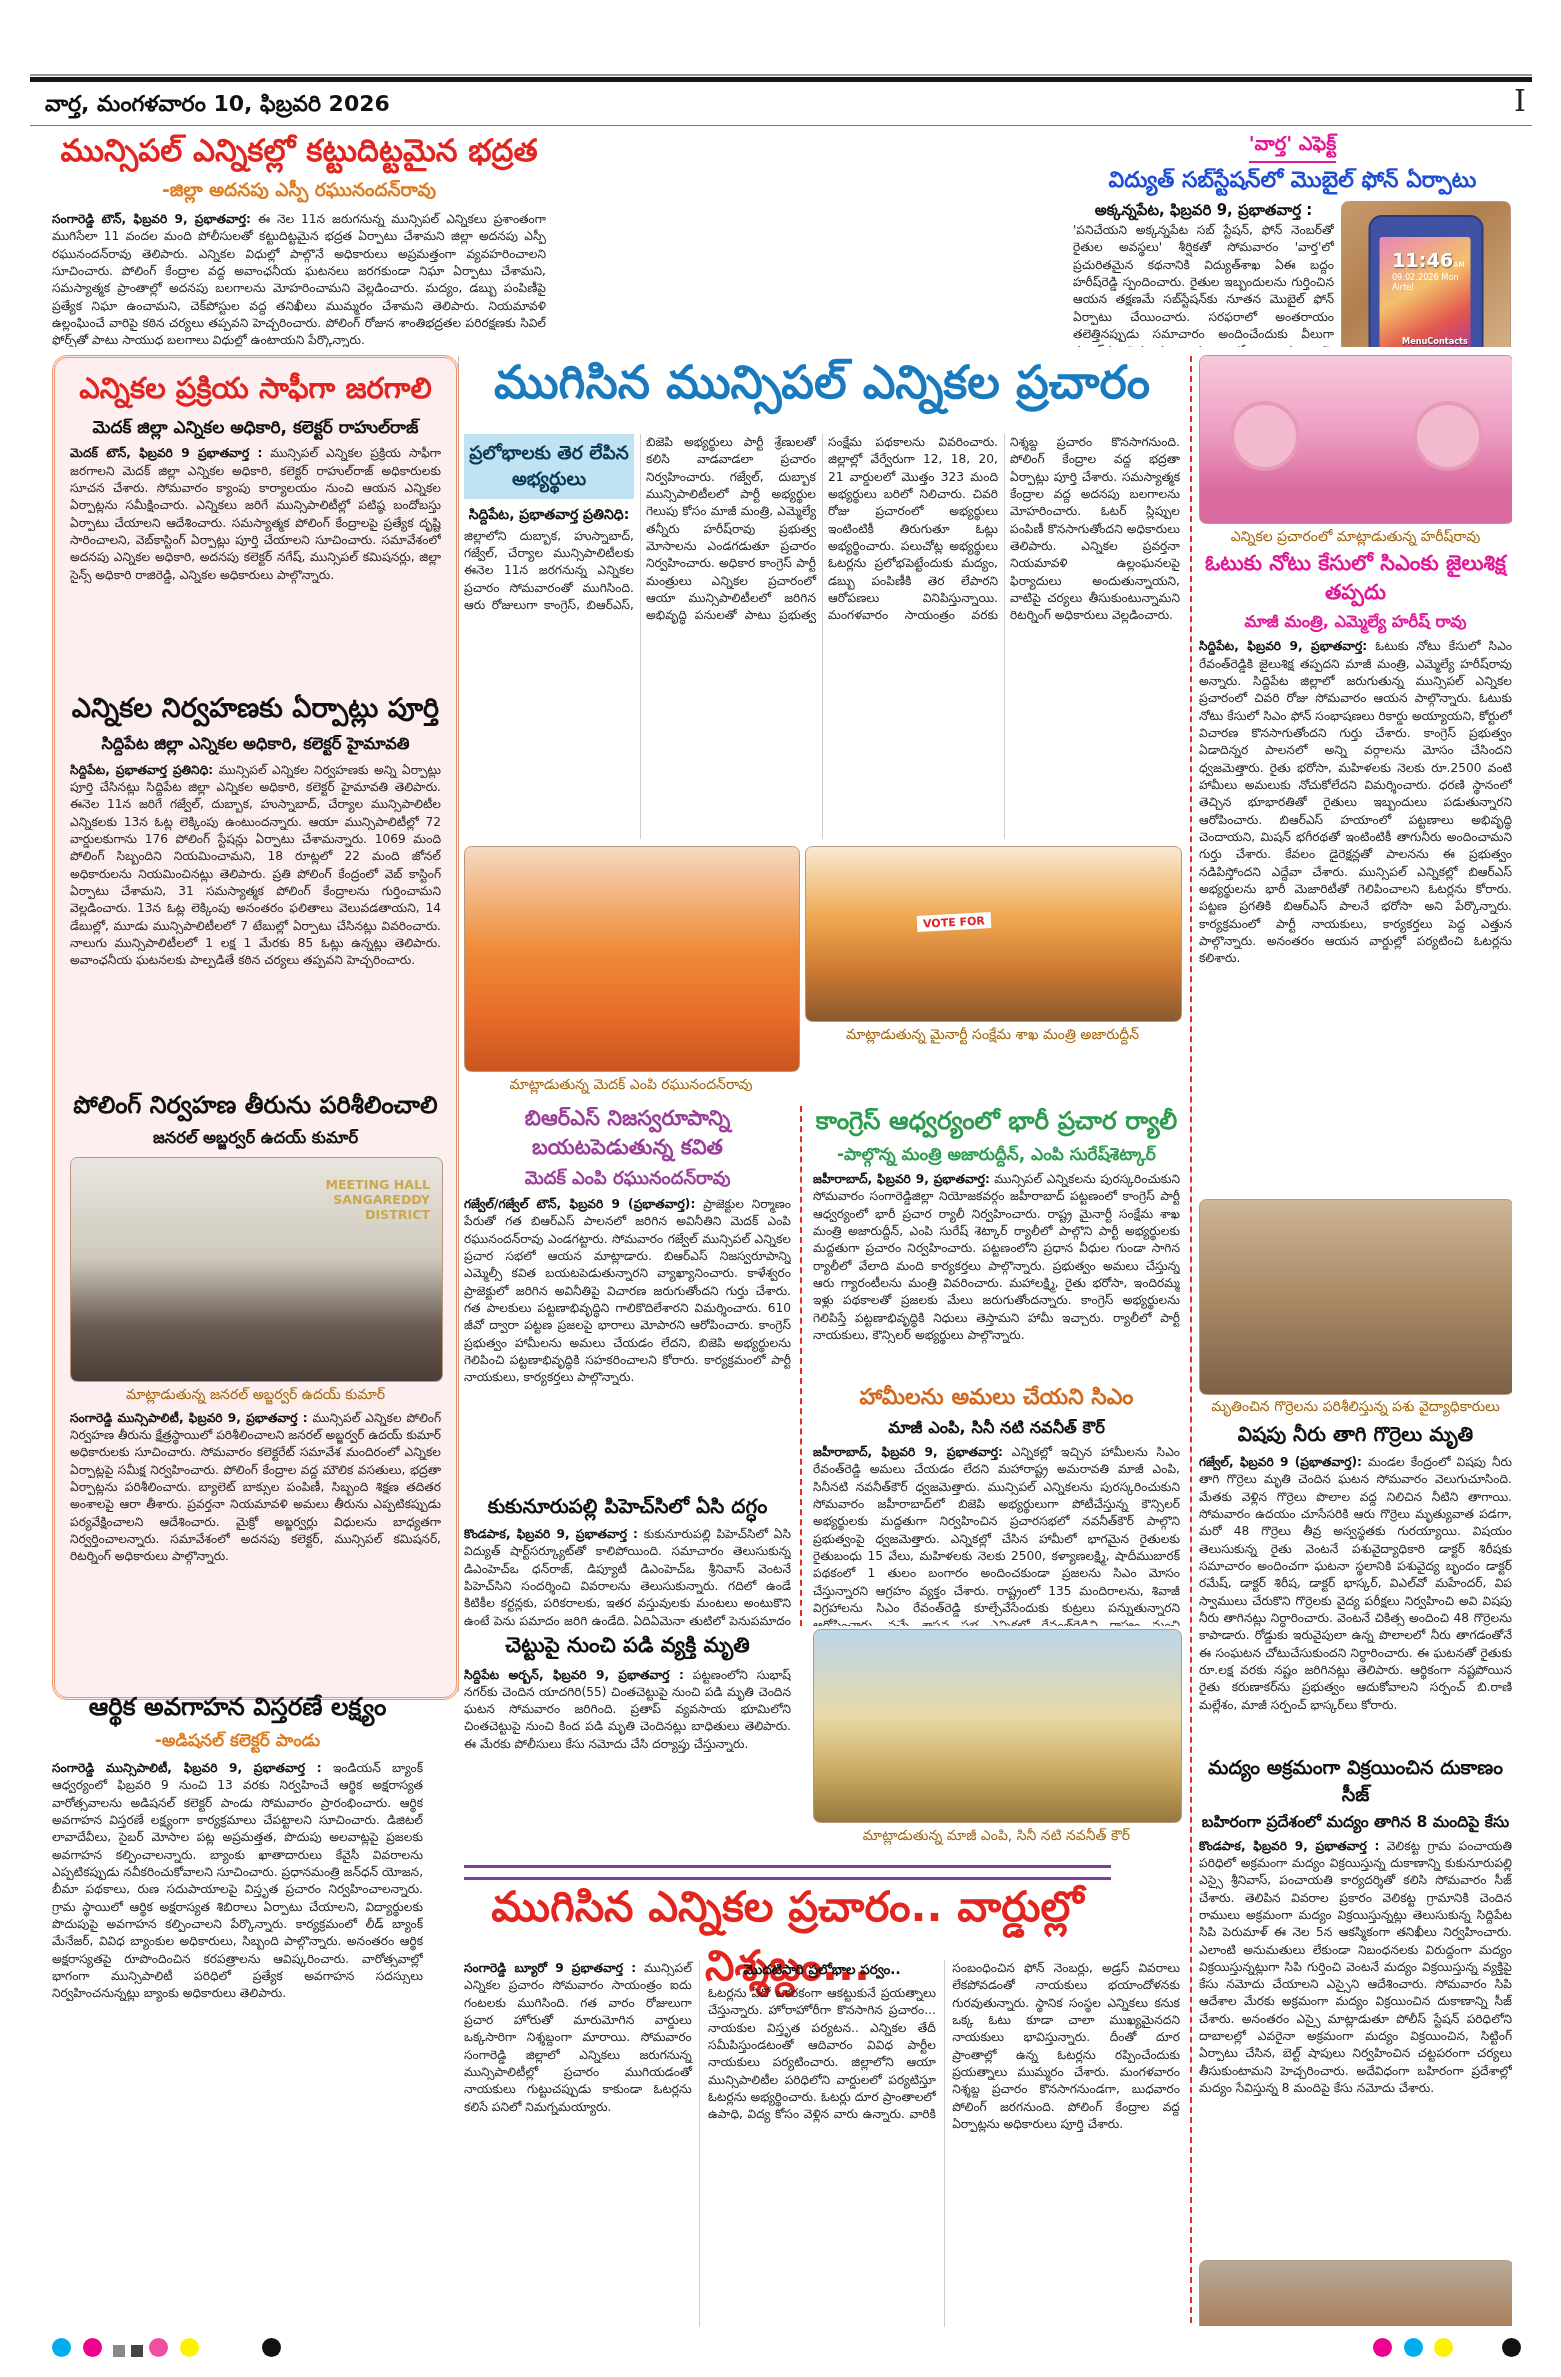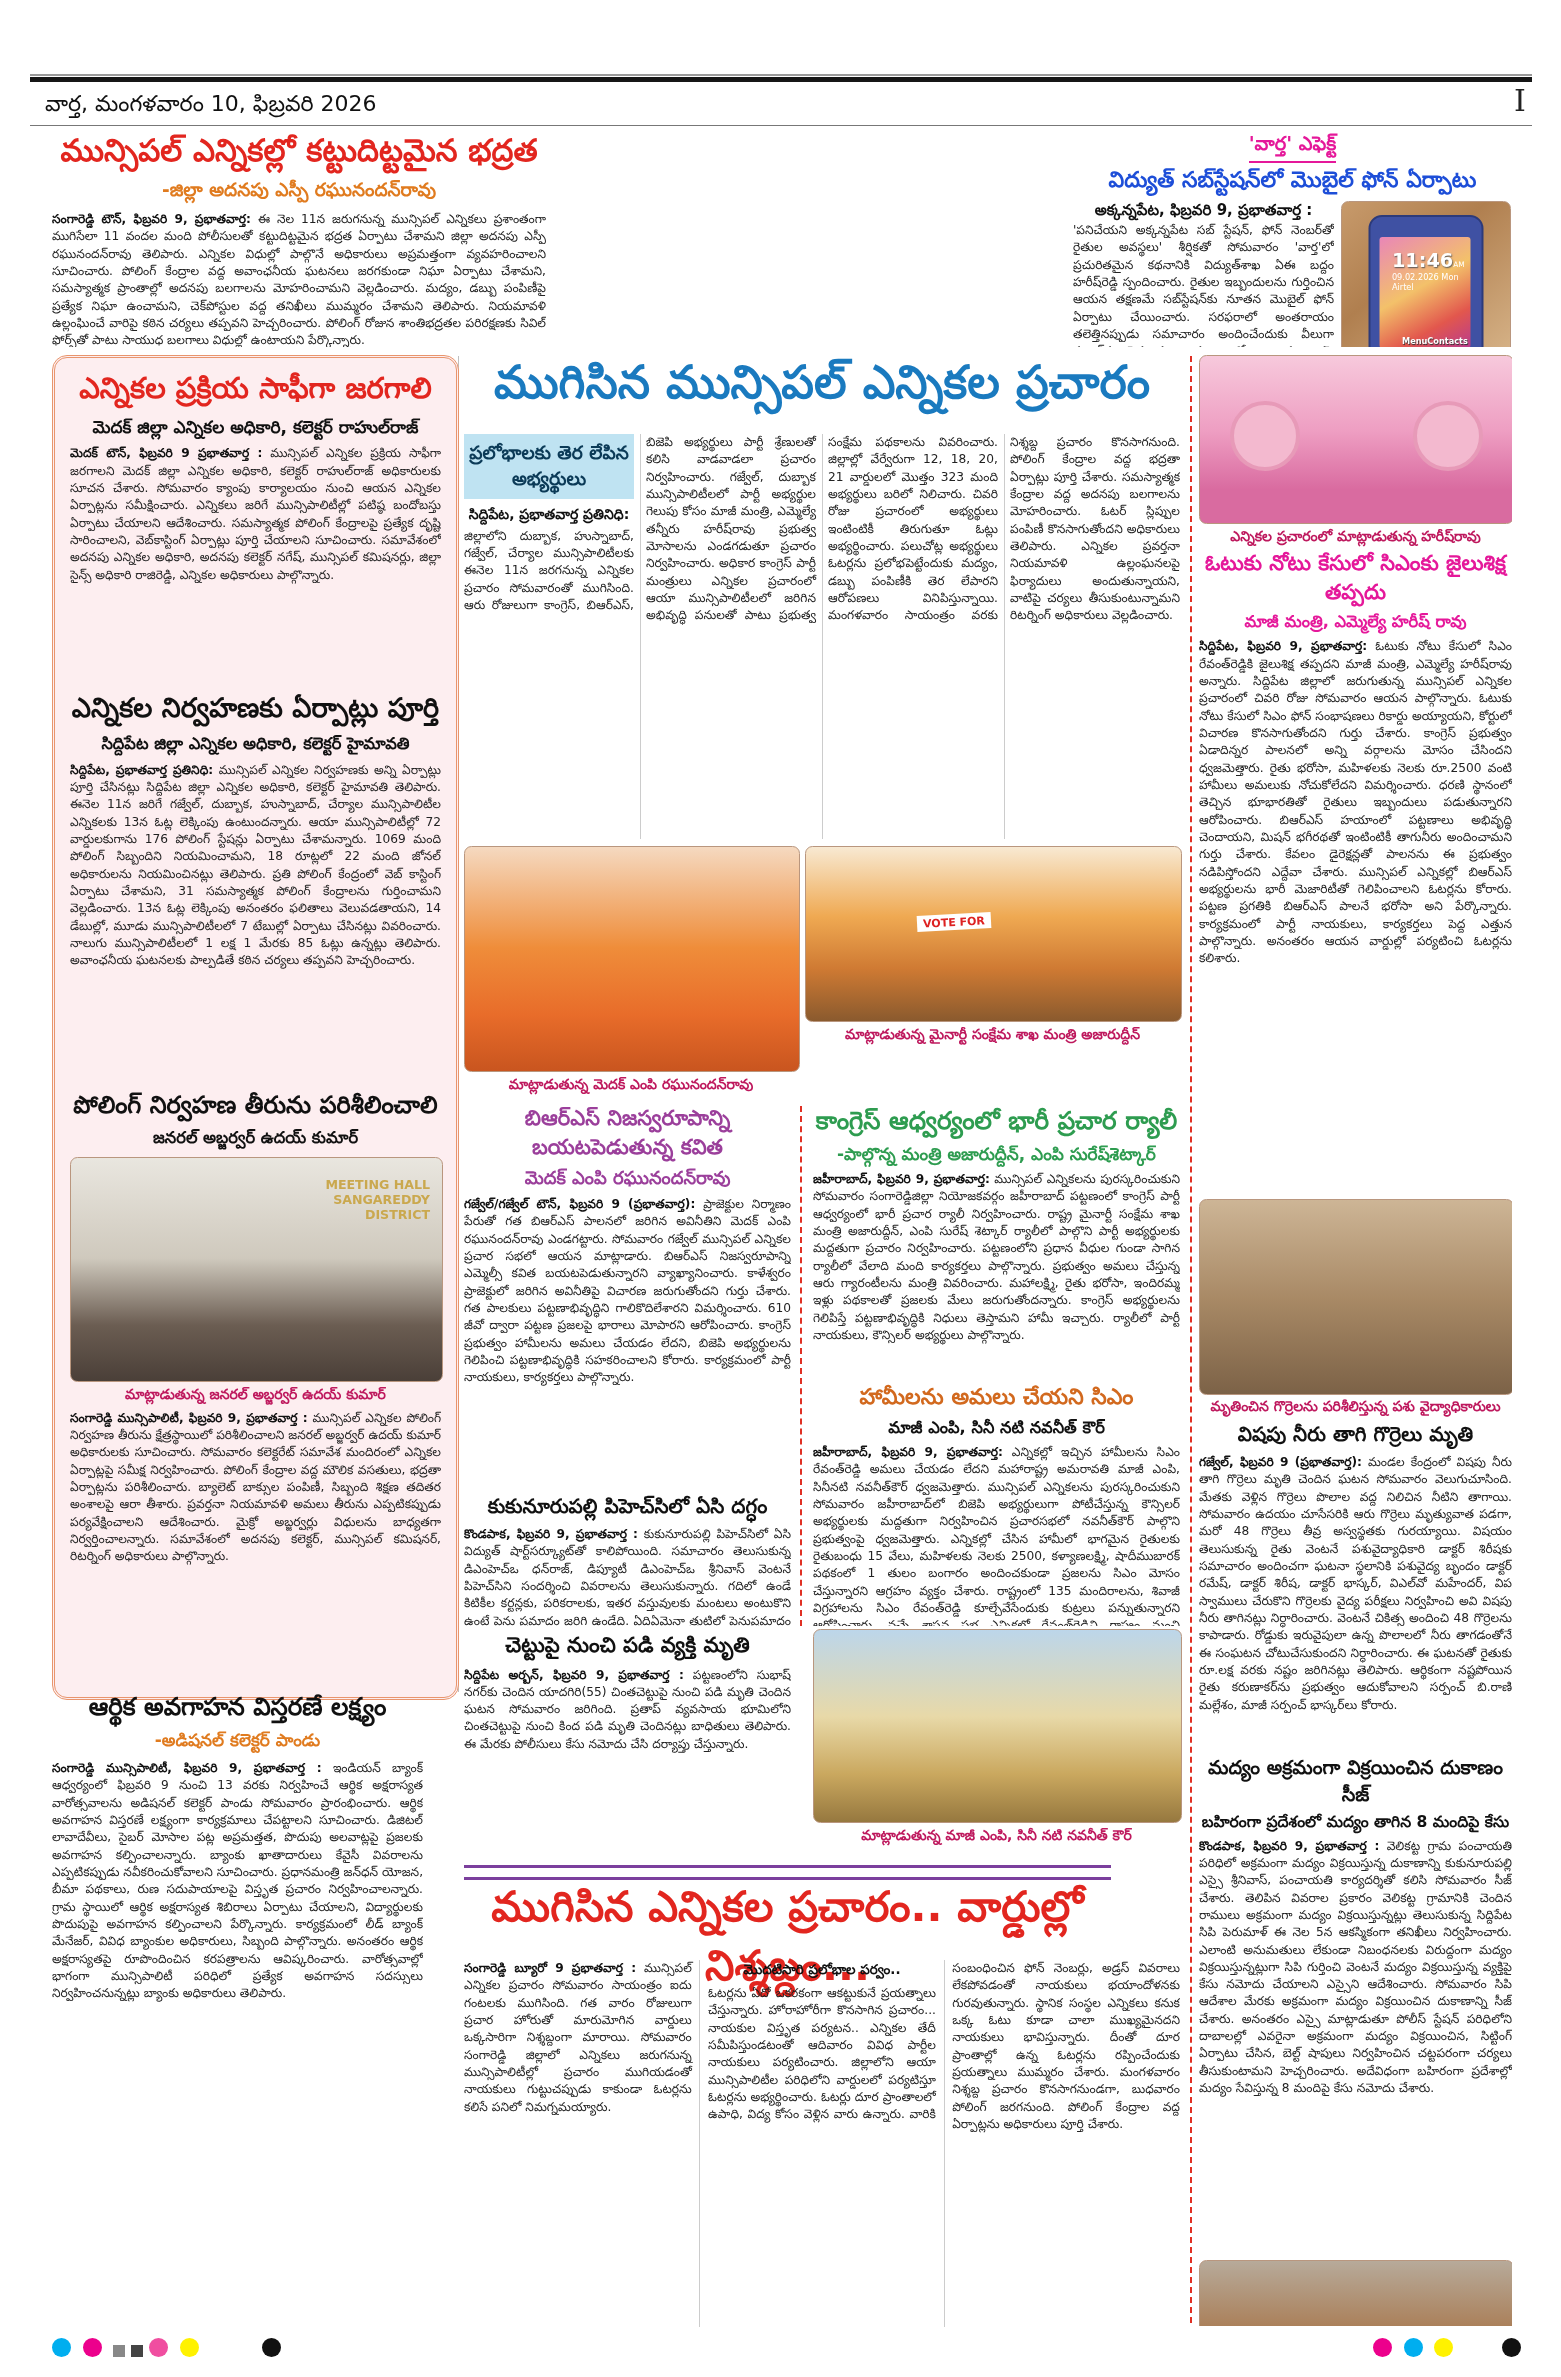--- a/index.html
+++ b/index.html
@@ -2,27 +2,27 @@
 <html style="font-size:12px"><head>
 <meta charset="utf-8">
 <style>
   html,body{margin:0;padding:0;background:#dcdcdc}
   .page{position:relative;width:1562px;height:2377px;margin:0 auto;background:#fff;
         font-family:"DejaVu Sans","Liberation Sans",sans-serif;color:#1a1a1a;overflow:hidden}
   .abs{position:absolute}
   .jc{text-align:center}
   .body-text{font-size:12.2px;line-height:1.42;text-align:justify;color:#222;overflow:hidden}
   .dateline{font-weight:bold;color:#111}
-  .cap{font-size:14px;font-weight:bold;text-align:center;padding:3.7px 1.5px;color:#be185d}
+  .cap{font-size:14px;font-weight:normal;text-align:center;padding:3.7px 1.5px;color:#a16207}
   
   .rule-thin{height:1.5px;background:#9a9a9a}
   .rule-thick{height:4.5px;background:#161616}
   .rule-gray{height:0.7px;background:#777}
   
-  .mast-date{font-size:22px;font-weight:normal;color:#111}
+  .mast-date{font-size:22px;font-weight:bold;color:#111}
   .pageno{font-family:"DejaVu Serif","Liberation Serif",serif;font-size:30px;color:#222}
   .band-red{background:#e3201b;color:#fff;font-weight:bold;font-size:33px;display:flex;
             align-items:center;justify-content:center;border-radius:4.5px;text-shadow:0.7px 1.5px 0 #7d0f0c}
   .logo-big{font-size:111px;font-weight:bold;color:#1b2f8f;line-height:1;letter-spacing:1.5px}
   .logo-underline{height:7.4px;background:#e3201b;width:312px;margin:4.5px auto 0}
   .cream-strip{background:#fbeccf;border-top:1.5px solid #e8956d}
   .thumb{border:1.5px solid #e3201b;border-radius:2.2px;overflow:hidden}
   .thumb-temple{background:linear-gradient(160deg,#2e8bc0 0%,#74b35b 30%,#d9a441 55%,#b44c2e 80%)}
   .thumb-park{background:linear-gradient(180deg,#9fd0e8 0%,#4f7d3a 45%,#7ca85c 70%,#9db86f 100%)}
   .thumb-church{background:linear-gradient(180deg,#cfd8ce 0%,#8fa08a 40%,#5c6e57 75%,#3f4f3c 100%)}

